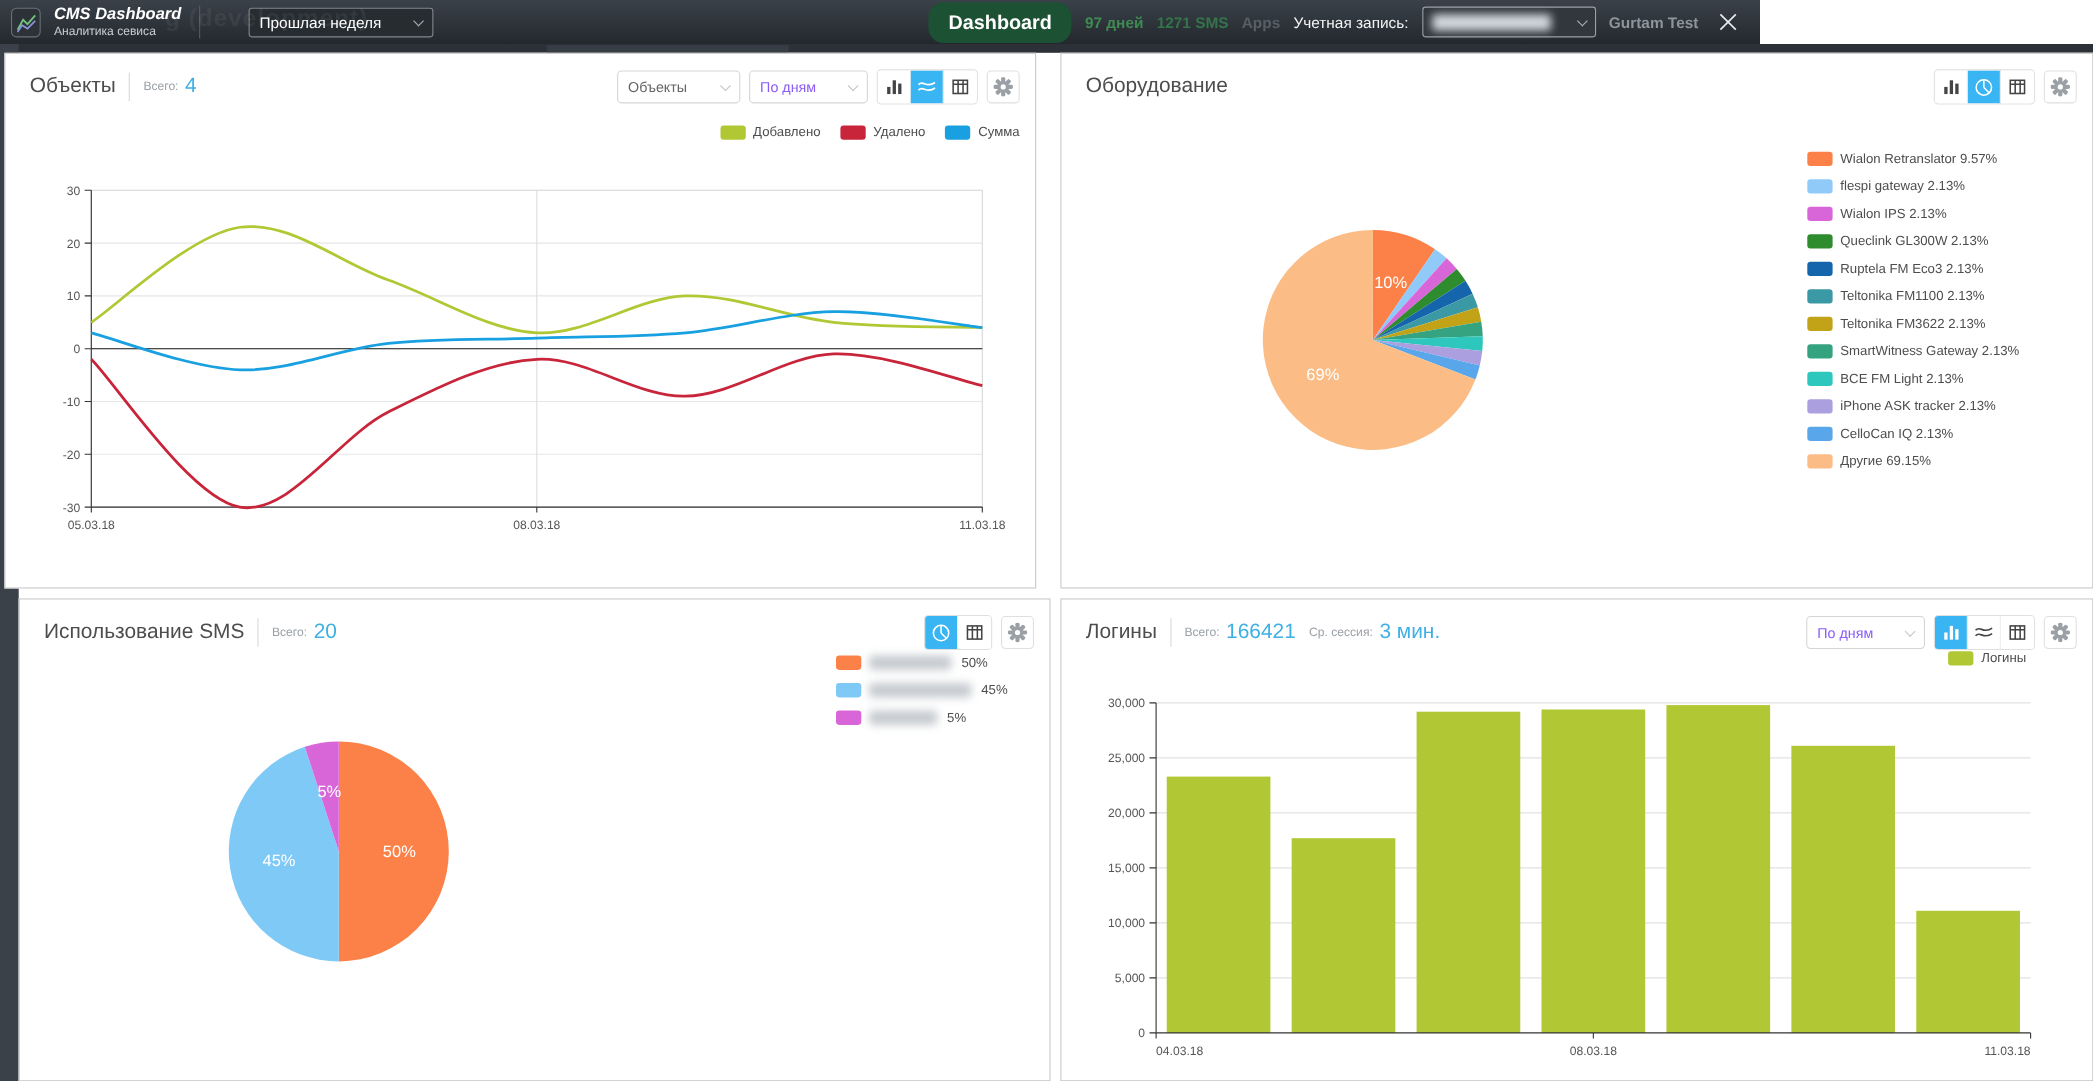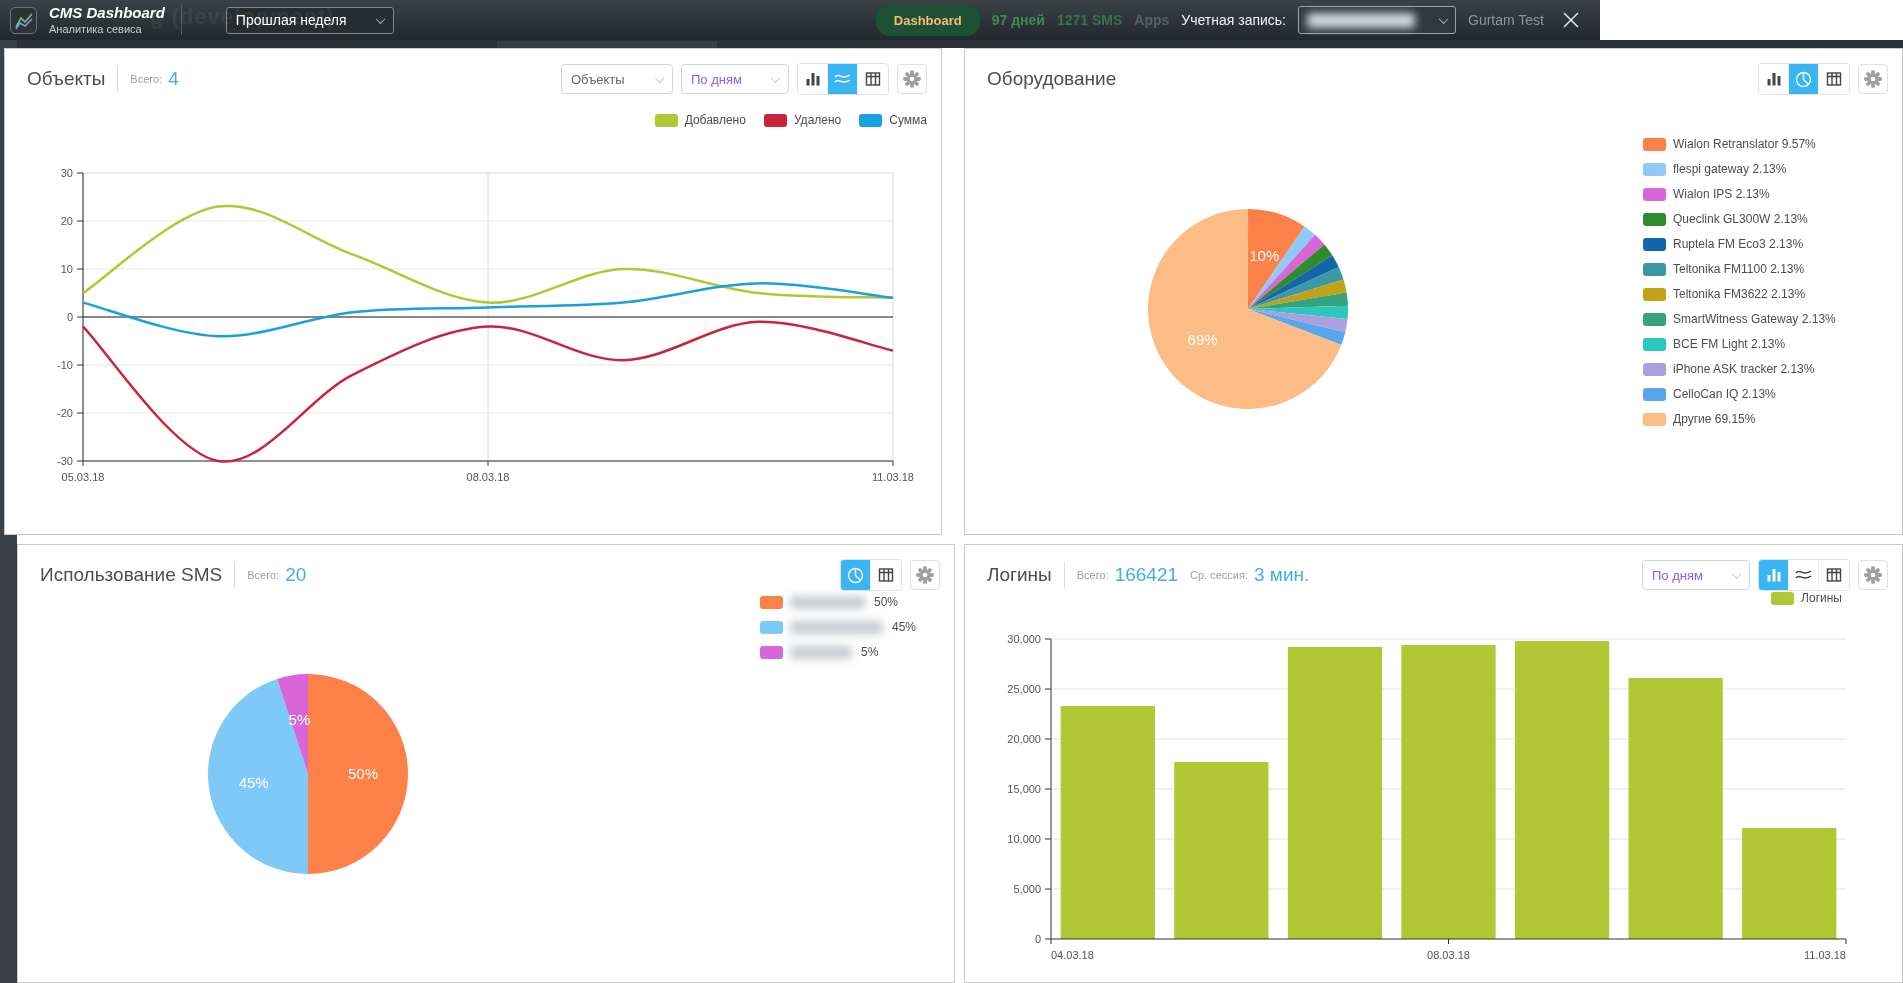--- a/index.html
+++ b/index.html
@@ -9,26 +9,26 @@
   .hdr{position:absolute;left:0;top:0;width:1600px;height:40px;background:linear-gradient(#3a4149,#23282d);display:flex;align-items:center;padding:0 14px 0 10px;gap:12px;z-index:30;}
   .ghost-title{position:absolute;left:150px;top:4px;font-size:22px;font-weight:bold;color:rgba(255,255,255,0.06);letter-spacing:1px;pointer-events:none;}
   .logo{width:27px;height:27px;border:1px solid #6a7077;border-radius:5px;background:#2c3237;display:flex;align-items:center;justify-content:center;flex:0 0 auto;}
   .apptitles{line-height:1.1;}
   .apptitle{color:#fff;font-size:15px;font-weight:bold;font-style:italic;}
   .appsub{color:#c9ced2;font-size:11px;margin-top:2px;}
   .hdiv{width:1px;height:30px;background:#565c63;margin:0 4px;}
   .hsel{height:27px;min-width:168px;border:1px solid #80868c;border-radius:3px;background:#272c31;color:#fff;font-size:14px;display:flex;align-items:center;justify-content:space-between;padding:0 9px;cursor:pointer;margin-left:28px;}
   .chev{width:7px;height:7px;border-right:1.6px solid #aab0b5;border-bottom:1.6px solid #aab0b5;transform:rotate(45deg) translate(-1px,-1px);display:inline-block;}
   .hspacer{flex:1;}
-  .ghostbtn{background:#1d5134;border-radius:14px;color:#fdba74;font-size:13px;font-weight:bold;padding:8px 18px;}
+  .ghostbtn{background:#1d5134;border-radius:14px;color:#ffffff;font-size:18px;font-weight:bold;padding:8px 18px;}
   .ghosttxt{font-size:14px;font-weight:bold;}
   .g-days{color:#3f8a53;}
   .g-sms{color:#35744a;}
   .g-apps{color:#575f66;}
-  .g-user{color:#8d959c;font-weight:normal;}
+  .g-user{color:#8d959c;font-weight:bold;}
   .acclabel{color:#f2f4f5;font-size:14px;}
   .accsel{height:28px;width:158px;border:1px solid #9aa0a5;border-radius:3px;background:#31373d;display:flex;align-items:center;justify-content:space-between;padding:0 8px;cursor:pointer;}
   .blurchip{display:inline-block;height:13px;border-radius:3px;background:#c6cbd0;filter:blur(4px);}
   .accblur{width:108px;height:15px;background:#d2d7db;}
   .closebtn{width:30px;height:30px;display:flex;align-items:center;justify-content:center;cursor:pointer;}
   
   .topstrip{position:absolute;left:0;top:40px;width:1903px;height:8px;background:#2c3137;z-index:5;}
   .tabhint{position:absolute;left:497px;top:41px;width:220px;height:7px;background:#363d44;z-index:6;}
   .sliver{position:absolute;left:0;top:40px;width:17px;height:943px;background:#3a4149;z-index:5;}
   .sliverbox{position:absolute;left:11px;width:14px;border:1px solid #596068;background:transparent;}

